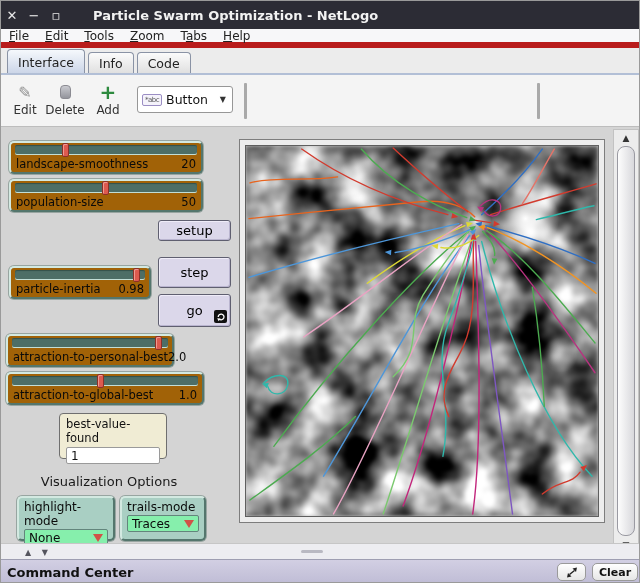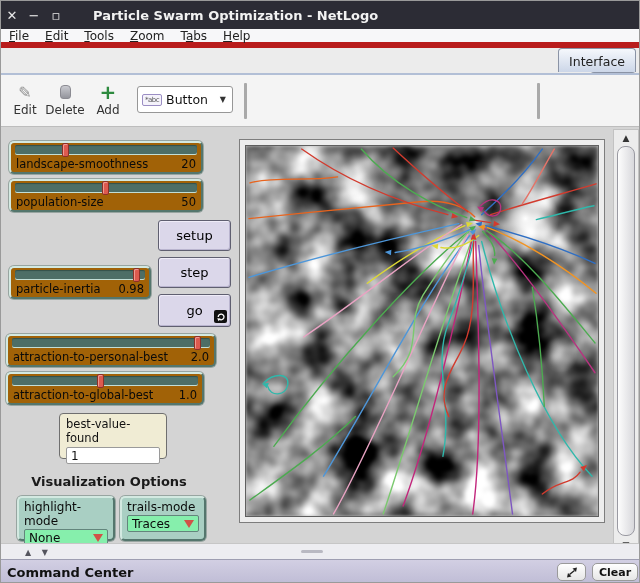--- a/index.html
+++ b/index.html
@@ -11,21 +11,21 @@
             display:flex;align-items:center;color:#ededed;}
   .winbtn{width:22px;text-align:center;font-size:13px;color:#e8e8e8;cursor:default;}
   .wintitle{margin-left:26px;font-weight:bold;font-size:13px;color:#f2f2f2;}
   
   .menubar{position:absolute;left:0;top:28px;width:100%;height:19px;background:#f7f7f9;
            border-bottom:6px solid #b91c1c;display:flex;align-items:center;font-size:12px;color:#222;}
   .menu-item{padding:1px 8px;}
   .menu-item u{text-decoration:underline;}
   
   .tabrow{position:absolute;left:0;top:47px;width:100%;height:25px;background:#ececec;
-          display:flex;align-items:flex-end;padding-left:6px;flex-direction:column;}
+          display:flex;align-items:flex-end;padding-left:6px;}
   .tab{border:1px solid #8a93a5;border-bottom:none;border-radius:4px 4px 0 0;
        background:linear-gradient(#fbfbfb,#e0e0e0);padding:3px 10px 3px 10px;height:21px;
        font-size:12.5px;color:#222;margin-right:3px;}
   .tab.sel{background:linear-gradient(#f5f8fc,#ccd6e8);height:24px;padding-top:5px;}
   .tabline{position:absolute;left:0;top:72px;width:100%;height:2px;background:#b2bfd6;}
   
   .toolbar{position:absolute;left:0;top:74px;width:100%;height:52px;background:#f4f4f4;
            border-bottom:1px solid #bdbdbd;}
   .tool{position:absolute;top:6px;text-align:center;font-size:12px;color:#333;}
   .tool .ticon{height:22px;display:flex;align-items:center;justify-content:center;}
@@ -78,21 +78,21 @@
            justify-content:space-between;font-size:11.5px;color:#0a0a0a;white-space:nowrap;}
   .nl-button{position:absolute;background:#dbd7ea;border:1px solid #5f5f70;border-radius:3px;
              display:flex;align-items:center;justify-content:center;font-size:13px;color:#000;
              box-shadow:inset 1px 1px 0 #efecf8,inset -1px -1px 0 #b9b4cf;}
   .forever{position:absolute;right:3px;bottom:3px;width:13px;height:13px;background:#111;
            border-radius:2px;display:flex;align-items:center;justify-content:center;}
   .nl-monitor{position:absolute;background:#f0ecd4;border:1px solid #6f6f6f;border-radius:4px;
               padding:3px 6px;font-size:11.5px;color:#111;}
   .mon-val{margin-top:2px;background:#fff;border:1px solid #9a9a9a;border-radius:2px;
            padding:1px 4px;height:17px;font-size:12px;}
-  .sectionlabel{position:absolute;font-size:13px;color:#1a1a1a;text-align:center;font-weight:bold;}
+  .sectionlabel{position:absolute;font-size:13px;color:#1a1a1a;text-align:center;}
   .nl-chooser{position:absolute;background:#a9cfc3;border-radius:5px;padding:2px 5px;
               border-top:2px solid #d3e9e1;border-left:2px solid #d3e9e1;
               border-bottom:2px solid #54766d;border-right:2px solid #54766d;
               box-shadow:0 0 0 1px #98a5a1;font-size:12px;color:#0a0a0a;}
   .ch-field{margin-top:1px;background:#86efac;border:1px solid #63857c;border-radius:2px;
             height:17px;display:flex;align-items:center;padding:0 4px;font-size:12px;}
   .ch-arrow{margin-left:auto;width:0;height:0;border-left:5px solid transparent;
             border-right:5px solid transparent;border-top:8px solid #d05348;}
   
   .viewframe{position:absolute;left:238px;top:138px;width:366px;height:384px;background:#ededed;
@@ -213,40 +213,40 @@
     </div>
     <div class="nl-slider" style="left:8px;top:139px;width:142px;height:33px;">
       <div class="sl-track">
           <div class="sl-handle" style="left: 94%;"></div>
         </div>
       <div class="sl-text">
           <span>particle-inertia</span>
           <span>0.98</span>
         </div>
     </div>
-    <div class="nl-slider" style="left:5px;top:207px;width:210px;height:33px;">
+    <div class="nl-slider" style="left:5px;top:207px;width:168px;height:33px;">
       <div class="sl-track">
           <div class="sl-handle" style="left: 94%;"></div>
         </div>
       <div class="sl-text">
           <span>attraction-to-personal-best</span>
           <span>2.0</span>
         </div>
     </div>
     <div class="nl-slider" style="left:5px;top:245px;width:198px;height:33px;">
       <div class="sl-track">
           <div class="sl-handle" style="left: 48%;"></div>
         </div>
       <div class="sl-text">
           <span>attraction-to-global-best</span>
           <span>1.0</span>
         </div>
     </div>
 
-    <div class="nl-button" style="left:157px;top:93px;width:73px;height:31px;">
+    <div class="nl-button" style="left:157px;top:93px;width:73px;height:21px;">
       <span>setup</span>
     </div>
     <div class="nl-button" style="left:157px;top:130px;width:73px;height:31px;">
       <span>step</span>
     </div>
     <div class="nl-button" style="left:157px;top:167px;width:73px;height:33px;">
       <span>go</span>
       <span class="forever">
         <svg width="10" height="10" viewBox="0 0 10 10">
           <path d="M2.2,5 a2.9,2.9 0 1 1 1.2,2.3" stroke="#fff" stroke-width="1.3" fill="none"></path>

